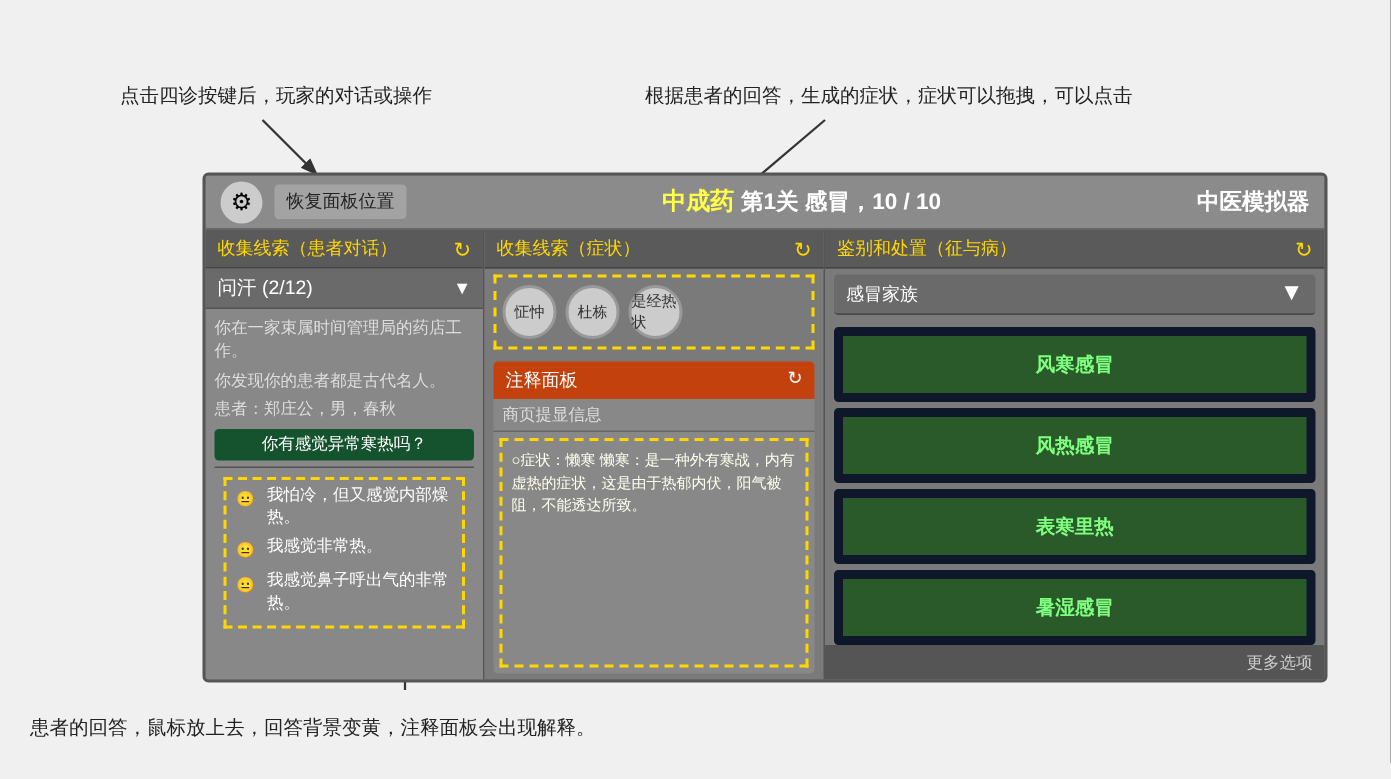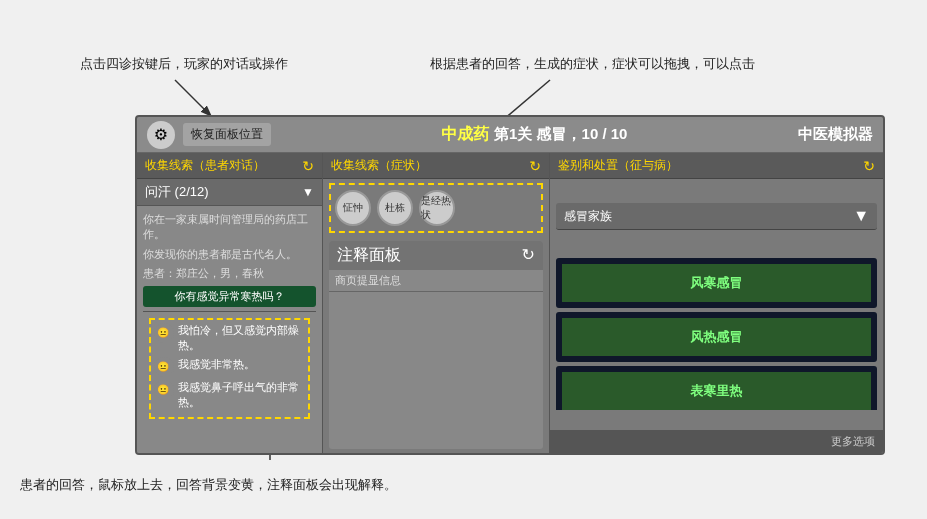--- a/index.html
+++ b/index.html
@@ -249,23 +249,23 @@
     .info-panel {
       flex: 1;
       background: #888;
       margin: 4px 6px;
       border-radius: 3px;
       display: flex;
       flex-direction: column;
     }
 
     .info-panel-header {
-      background: #737373;
-      color: #fff;
-      font-size: 16px;
+      background: #c2410c;
+      color: #fff;
+      font-size: 12px;
       padding: 4px 8px;
       border-radius: 3px 3px 0 0;
       display: flex;
       justify-content: space-between;
     }
 
     .info-panel-sub {
       font-size: 11px;
       color: #ddd;
       padding: 3px 6px;
@@ -281,21 +281,20 @@
       border: 2px dashed #ffd700;
       margin: 4px;
     }
 
     
     .col-right {
       flex: 1;
       background: #7a7a7a;
       display: flex;
       flex-direction: column;
-      gap: 20px;
     }
 
     .disease-dropdown {
       background: #6a6a6a;
       padding: 4px 8px;
       display: flex;
       align-items: center;
       justify-content: space-between;
       border-bottom: 1px solid #444;
       margin: 4px 6px;
@@ -430,20 +429,22 @@
         <div class="symptom-tag">怔忡</div>
         <div class="symptom-tag">杜栋</div>
         <div class="symptom-tag">是经热状</div>
       </div>
       <div class="info-panel">
         <div class="info-panel-header">
           <span>注释面板</span>
           <span>↻</span>
         </div>
         <div class="info-panel-sub">商页提显信息</div>
+        <div class="info-panel-content">○症状：懒寒
+懒寒：是一种外有寒战，内有虚热的症状，这是由于热郁内伏，阳气被阻，不能透达所致。</div>
       </div>
     </div>
 
     <div class="col-right">
       <div class="col-header">
         <span class="col-header-title">鉴别和处置（征与病）</span>
         <span class="refresh-icon">↻</span>
       </div>
       <div class="disease-dropdown">
         <span class="disease-dropdown-label">感冒家族</span>

